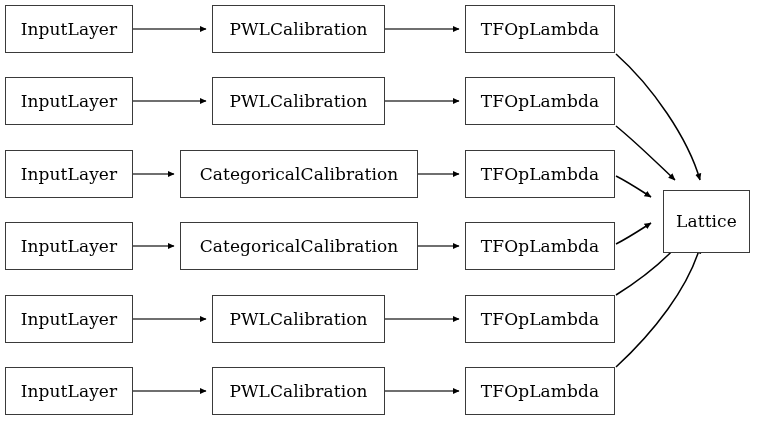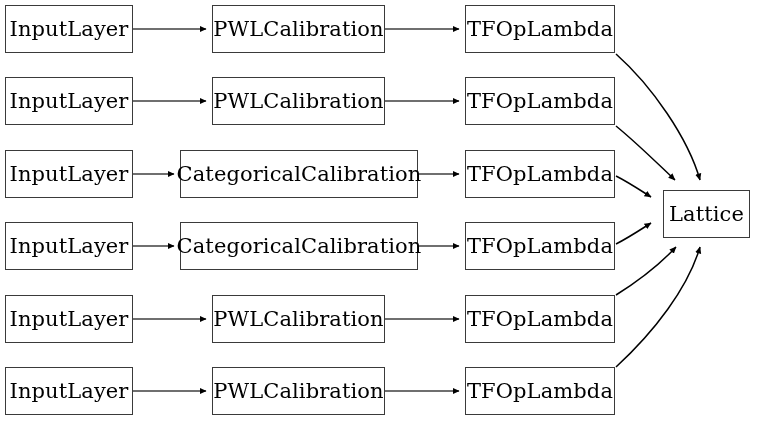--- a/index.html
+++ b/index.html
@@ -26,21 +26,21 @@
   }
   .node {
     position: absolute;
     box-sizing: border-box;
     border: 1.4px solid #3a3a3a;
     background: #ffffff;
     display: flex;
     align-items: center;
     justify-content: center;
     color: #000000;
-    font-size: 21px;
+    font-size: 17px;
     line-height: 1;
     letter-spacing: 0.1px;
     white-space: nowrap;
     z-index: 2;
   }
   .node-label {
     display: block;
     pointer-events: none;
   }
 </style>
@@ -134,17 +134,17 @@
   <div class="node" style="left:5px;  top:367px; width:128px; height:48px;">
     <span class="node-label">InputLayer</span>
   </div>
   <div class="node" style="left:212px; top:367px; width:173px; height:48px;">
     <span class="node-label">PWLCalibration</span>
   </div>
   <div class="node" style="left:465px; top:367px; width:150px; height:48px;">
     <span class="node-label">TFOpLambda</span>
   </div>
 
-  <div class="node" style="left:663px; top:190px; width:87px; height:48px;">
+  <div class="node" style="left:663px; top:190px; width:87px; height:63px;">
     <span class="node-label">Lattice</span>
   </div>
 
 </div>
 
 </body></html>

